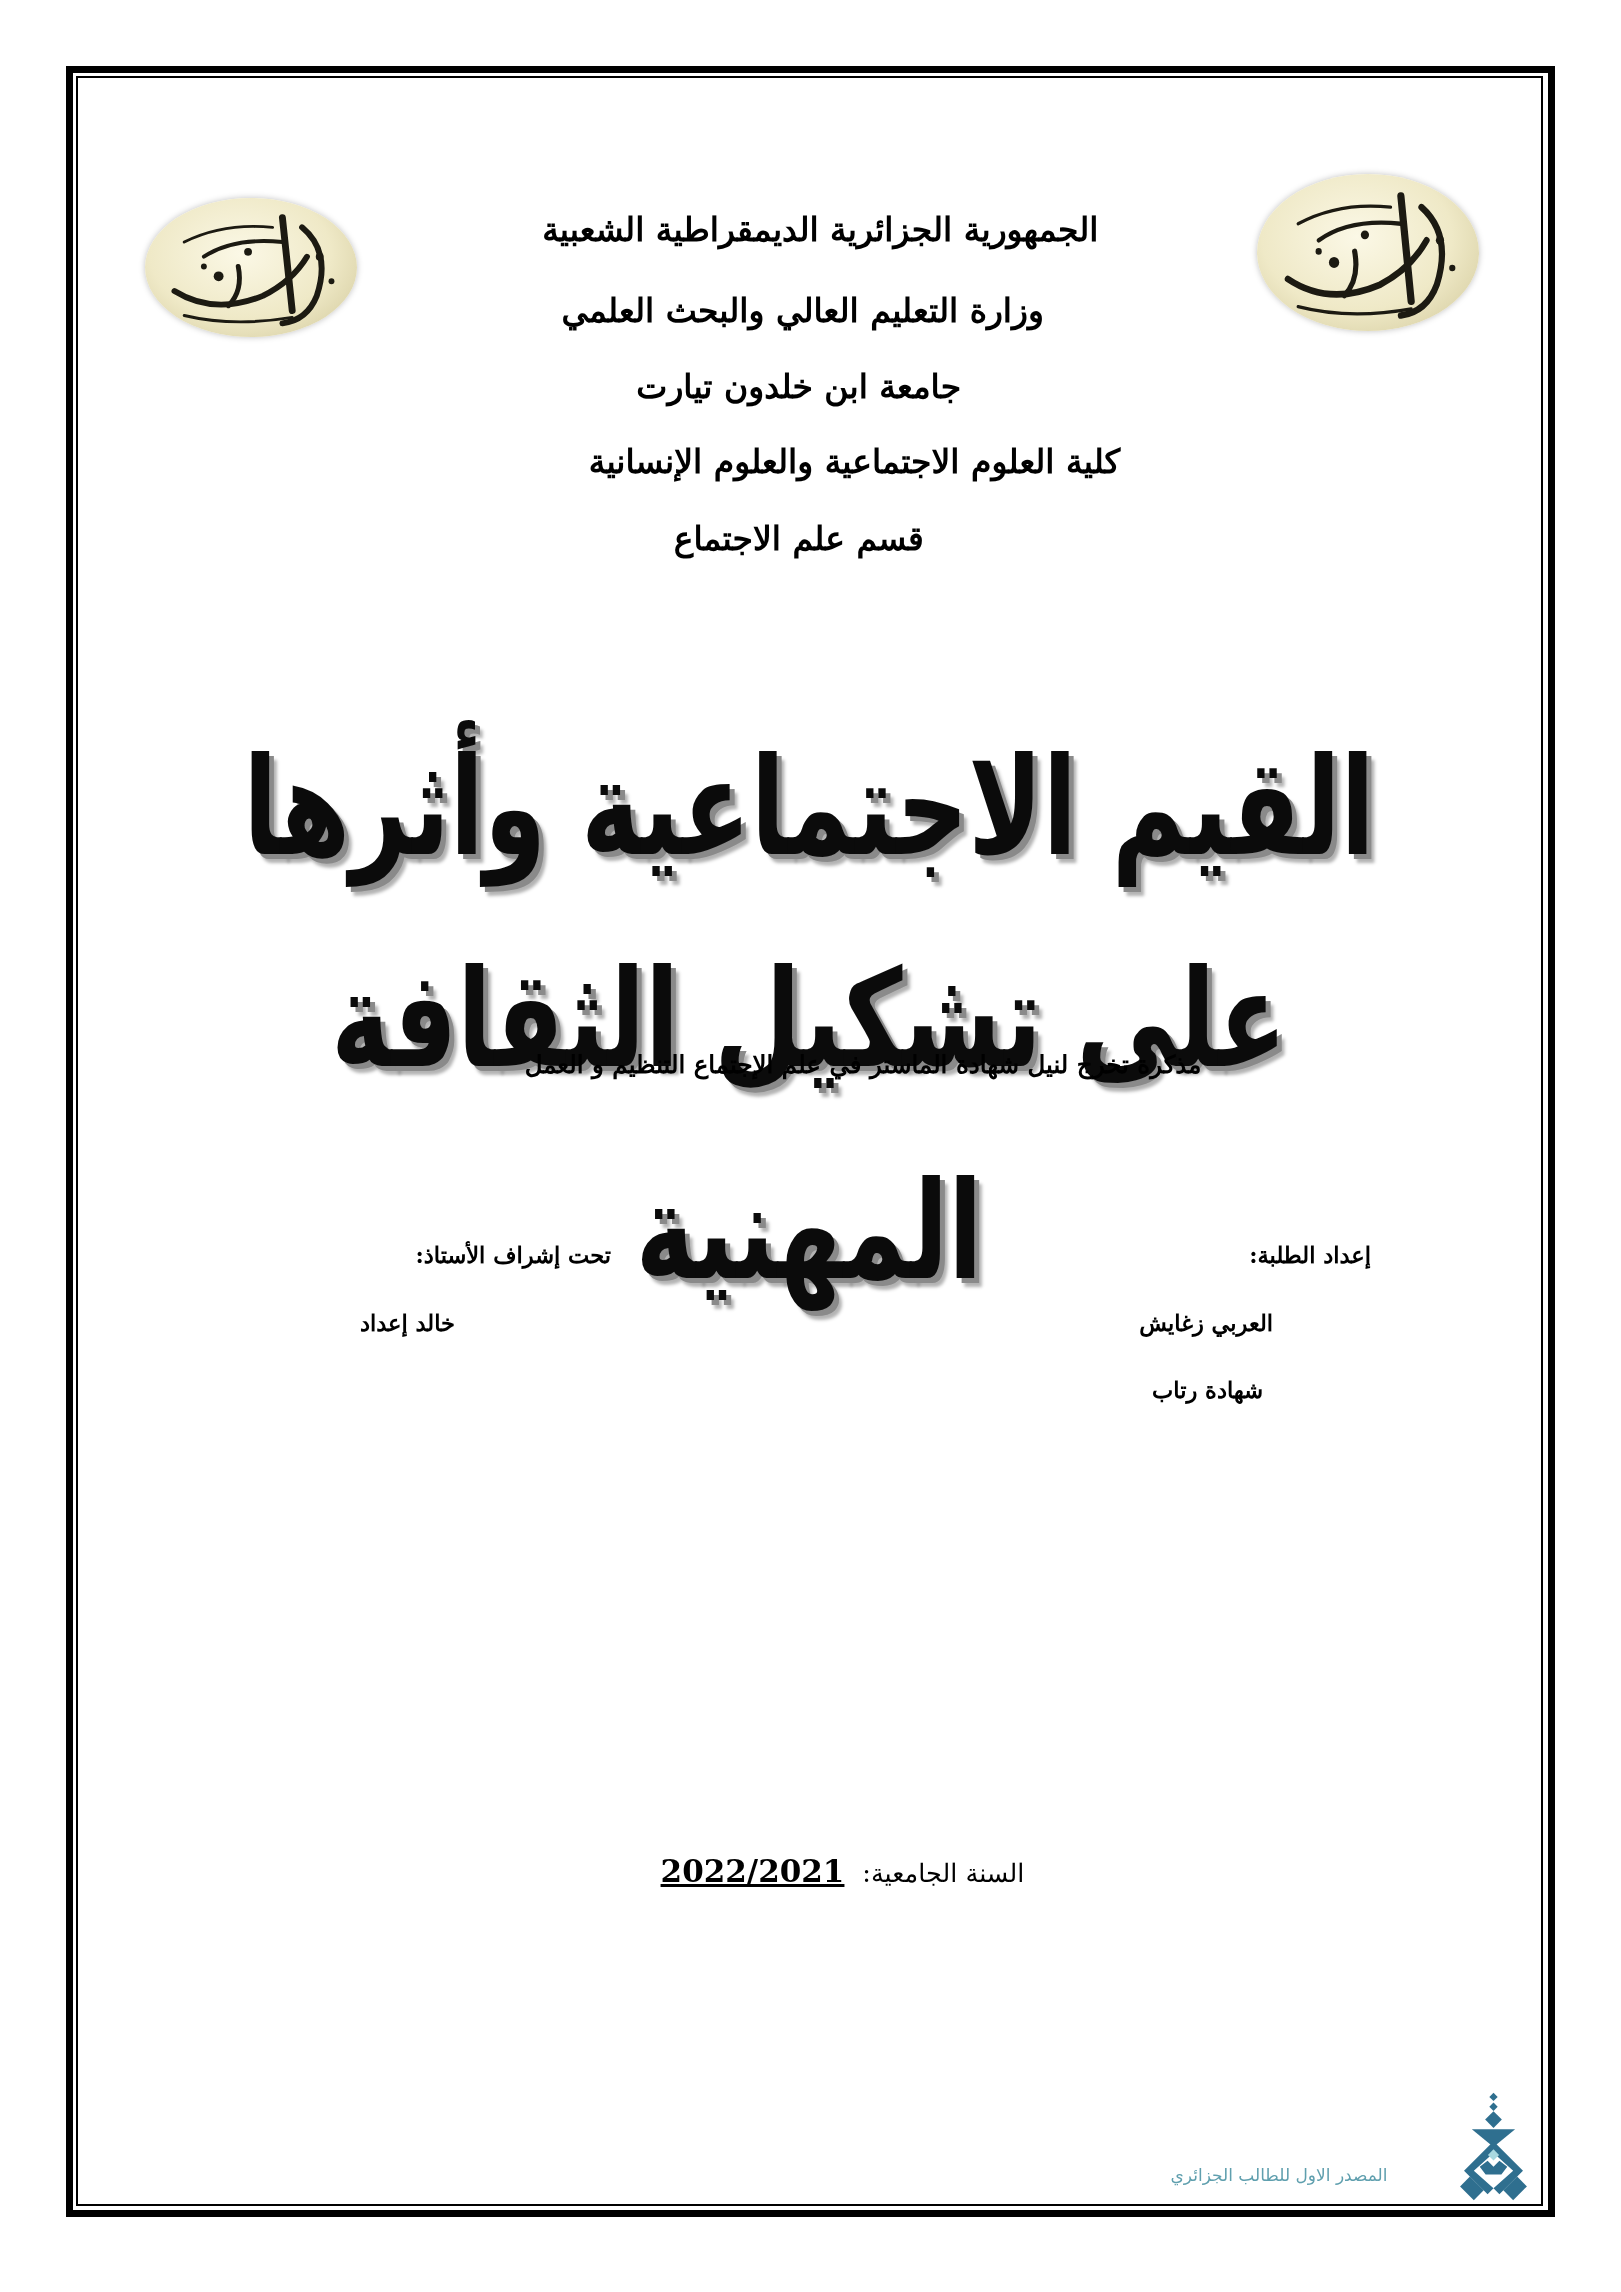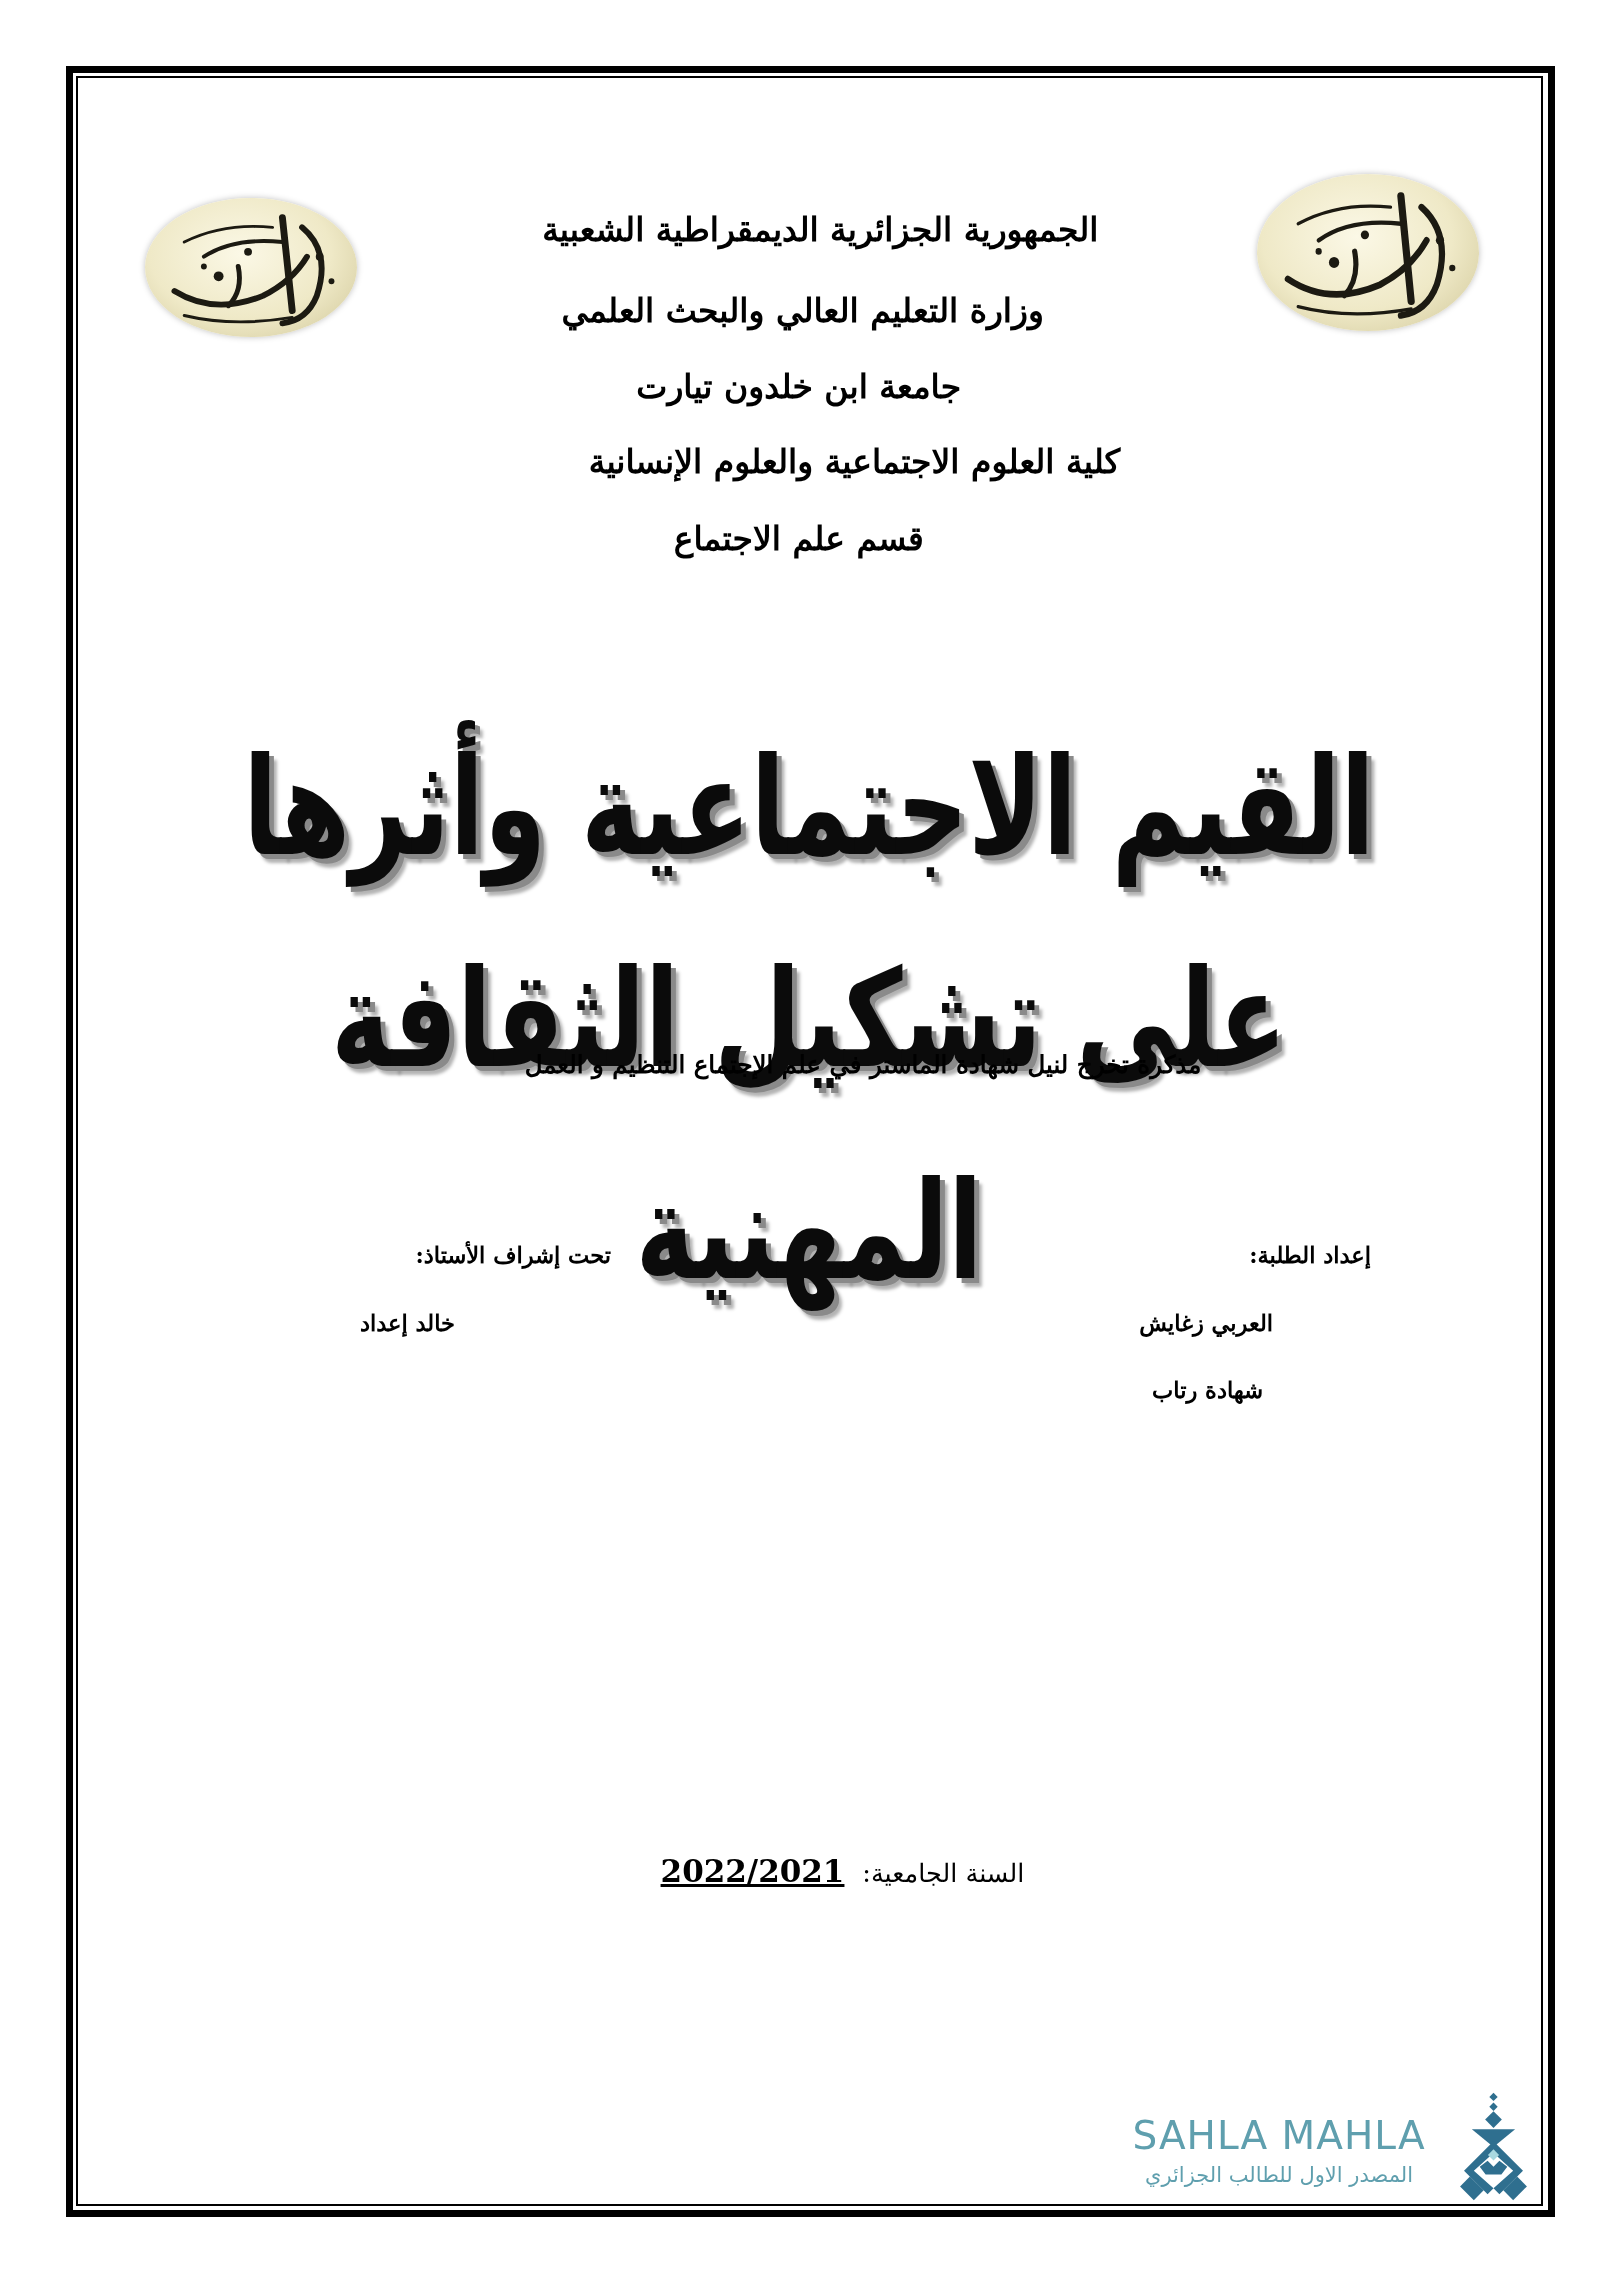--- a/index.html
+++ b/index.html
@@ -138,21 +138,21 @@
       color: #5f9fae;
     }
     .wm-tagline {
       position: absolute;
       left: 0;
       top: 49px;
       width: 382px;
       text-align: center;
       direction: rtl;
       font-family: "DejaVu Sans", "Liberation Sans", sans-serif;
-      font-size: 21px;
+      font-size: 17px;
       line-height: 29px;
       color: #5f9fae;
     }
     .wm-emblem {
       position: absolute;
       left: 370px;
       top: -19.6px;
       width: 71px;
       height: 118px;
     }
@@ -222,21 +222,20 @@
 
 <div class="label supervisor-heading">تحت إشراف الأستاذ:</div>
 <div class="label supervisor-name">خالد إعداد</div>
 
 <div class="year-line">
   <span class="year-label">السنة الجامعية:</span>
   <span class="year-value">2022/2021</span>
 </div>
 
 <div class="watermark">
-  <div class="wm-brand">SAHLA MAHLA</div>
   <div class="wm-tagline">المصدر الاول للطالب الجزائري</div>
   <div class="wm-emblem">
     <svg viewBox="0 0 72 120">
       <g fill="#2f6f8f">
         <rect x="33" y="2" width="6" height="6" transform="rotate(45 36 5)"></rect>
         <rect x="33" y="12" width="6" height="6" transform="rotate(45 36 15)"></rect>
         <rect x="30" y="22" width="12" height="12" transform="rotate(45 36 28)"></rect>
         <path d="M14 38 L58 38 L36 56 Z"></path>
         <path d="M36 50 L66 80 L42 104 L36 98 L56 80 L36 62 L16 80 L36 98 L30 104 L6 80 Z"></path>
         <path d="M22 76 L30 70 L36 76 L42 70 L50 76 L44 84 L28 84 Z"></path>

